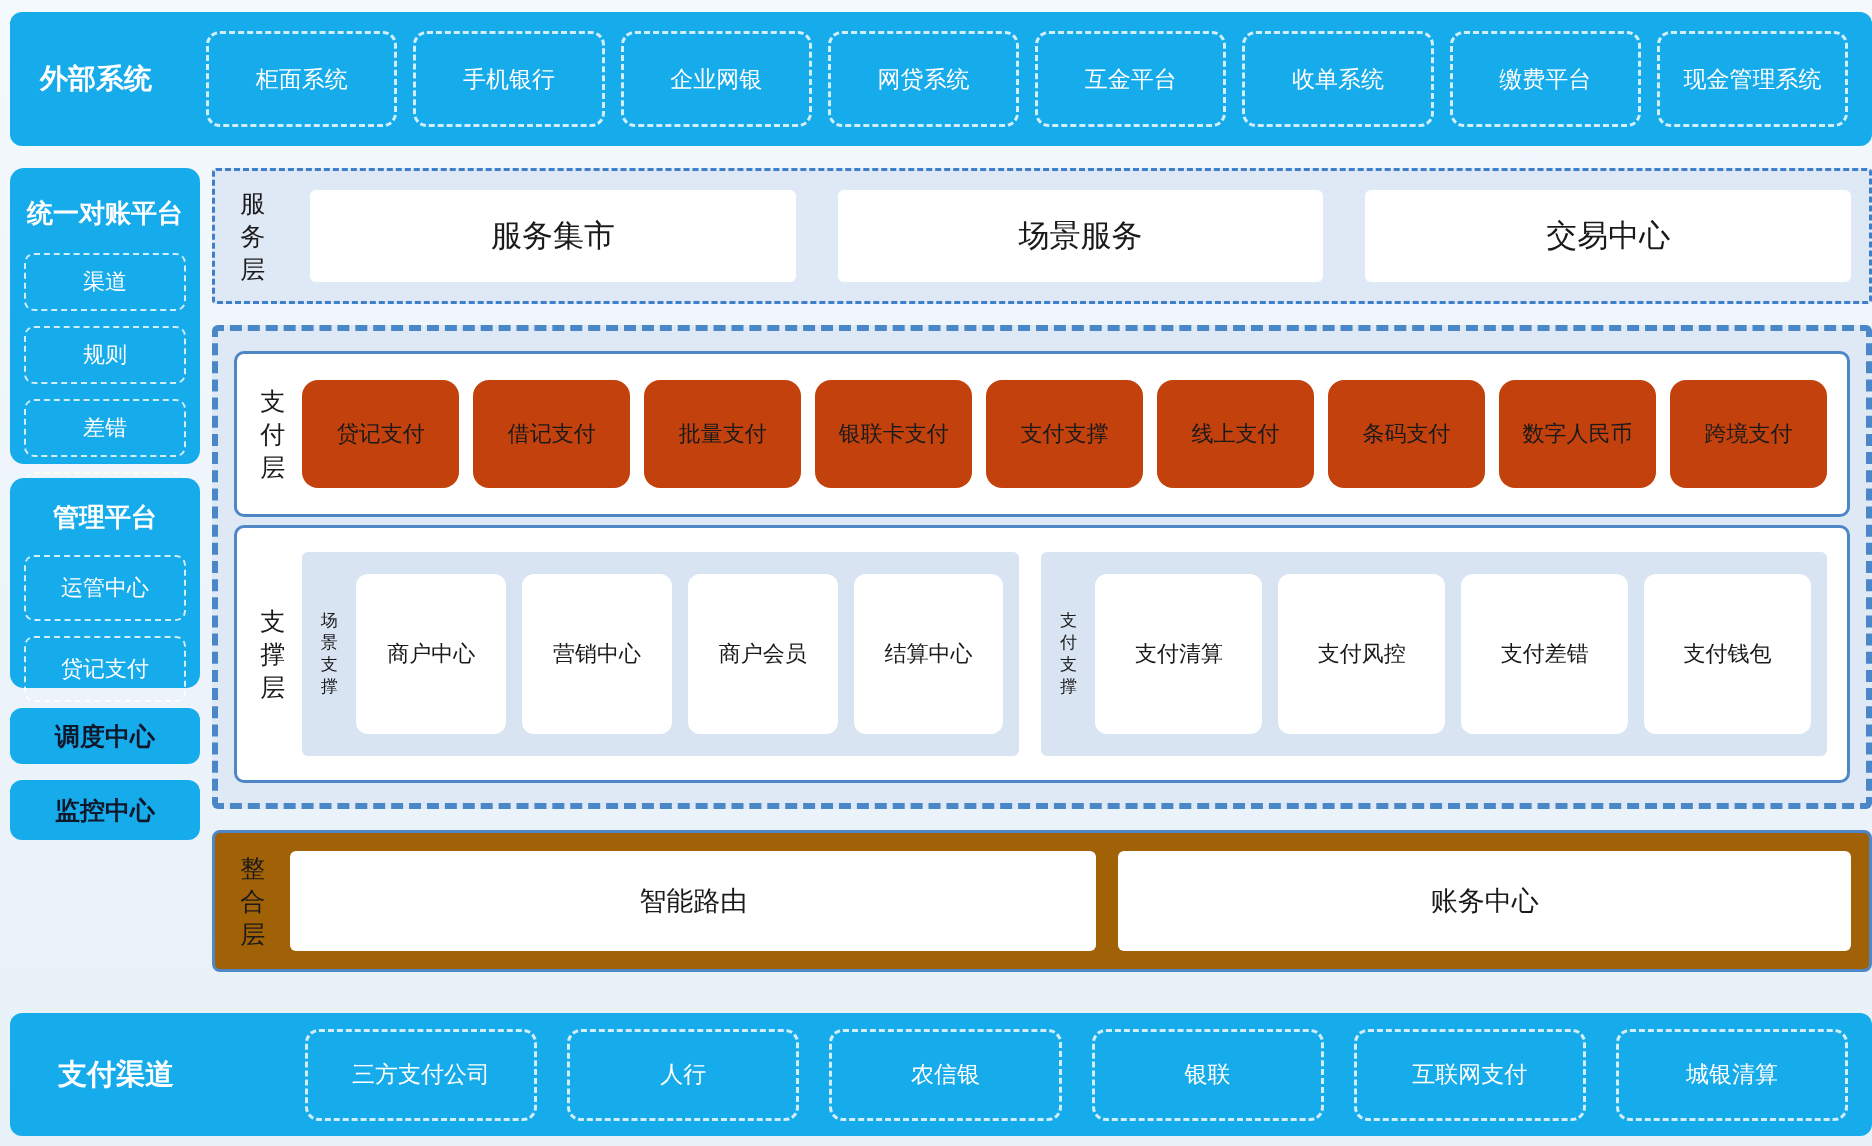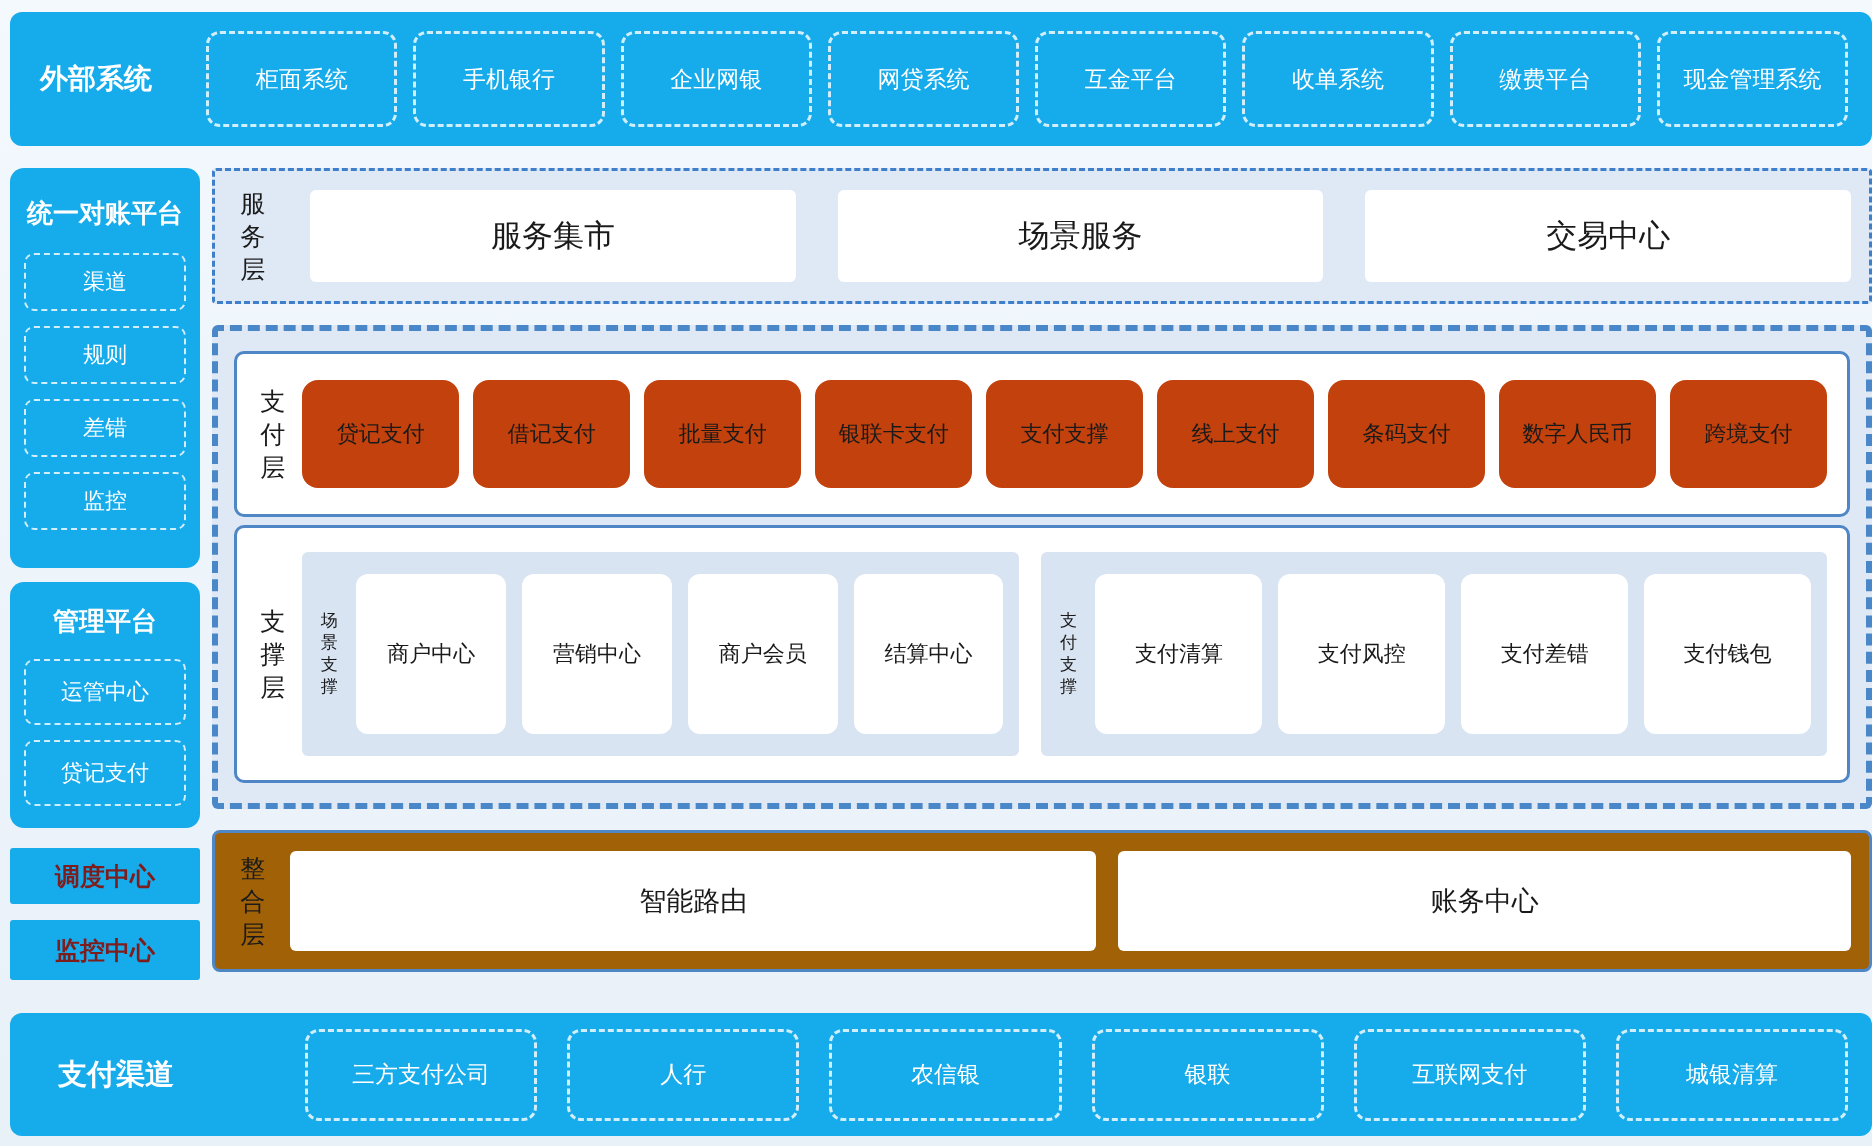--- a/index.html
+++ b/index.html
@@ -30,26 +30,26 @@
 
   
   .middle{display:flex;gap:12px;margin-top:22px;flex:1;}
 
   
   .left-col{width:190px;flex:none;display:flex;flex-direction:column;}
   .side-panel{background:#16abeb;border-radius:14px;padding:12px 12px 14px 12px;box-sizing:border-box;}
   .side-title{color:#fff;font-weight:bold;font-size:26px;text-align:center;margin:16px 0 22px 0;}
   .side-panel .dash-item{font-size:22px;height:54px;margin:0 2px 15px 2px;border-width:2.5px;border-radius:10px;}
   .side-panel .dash-item:last-child{margin-bottom:4px;}
-  .panel-reconcile{height:400px;}
-  .panel-manage{height:246px;margin-top:14px;}
+  .panel-reconcile{height:296px;}
+  .panel-manage{height:210px;margin-top:14px;}
   .panel-manage .side-title{margin:10px 0 20px 0;}
   .panel-manage .dash-item{height:62px;}
   .side-solid{
-    background:#16abeb;border-radius:3px;color:#7f1d1d;font-weight:bold;font-size:25px;
+    background:#16abeb;border-radius:12px;color:#0f172a;font-weight:bold;font-size:25px;
     height:56px;display:flex;align-items:center;justify-content:center;
   }
   .solid-1{margin-top:20px;}
   .solid-2{margin-top:16px;height:60px;}
 
   
   .main-col{flex:1;display:flex;flex-direction:column;min-width:0;}
 
   .vlabel{width:1.25em;word-break:break-all;line-height:1.32;text-align:center;font-size:25px;color:#1a1a1a;flex:none;}
   .vlabel-sm{width:1.3em;word-break:break-all;line-height:1.3;text-align:center;font-size:17px;color:#1a1a1a;flex:none;}

